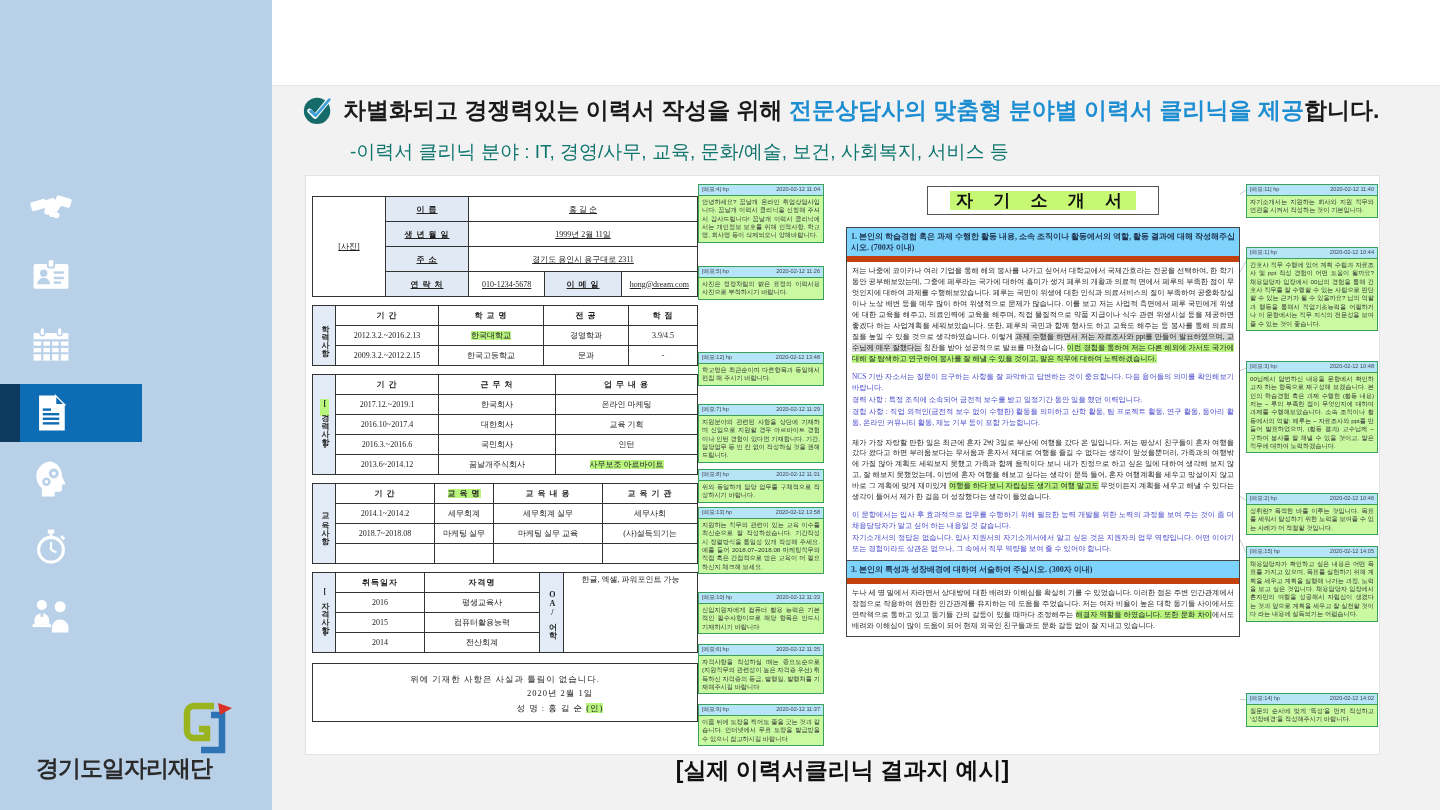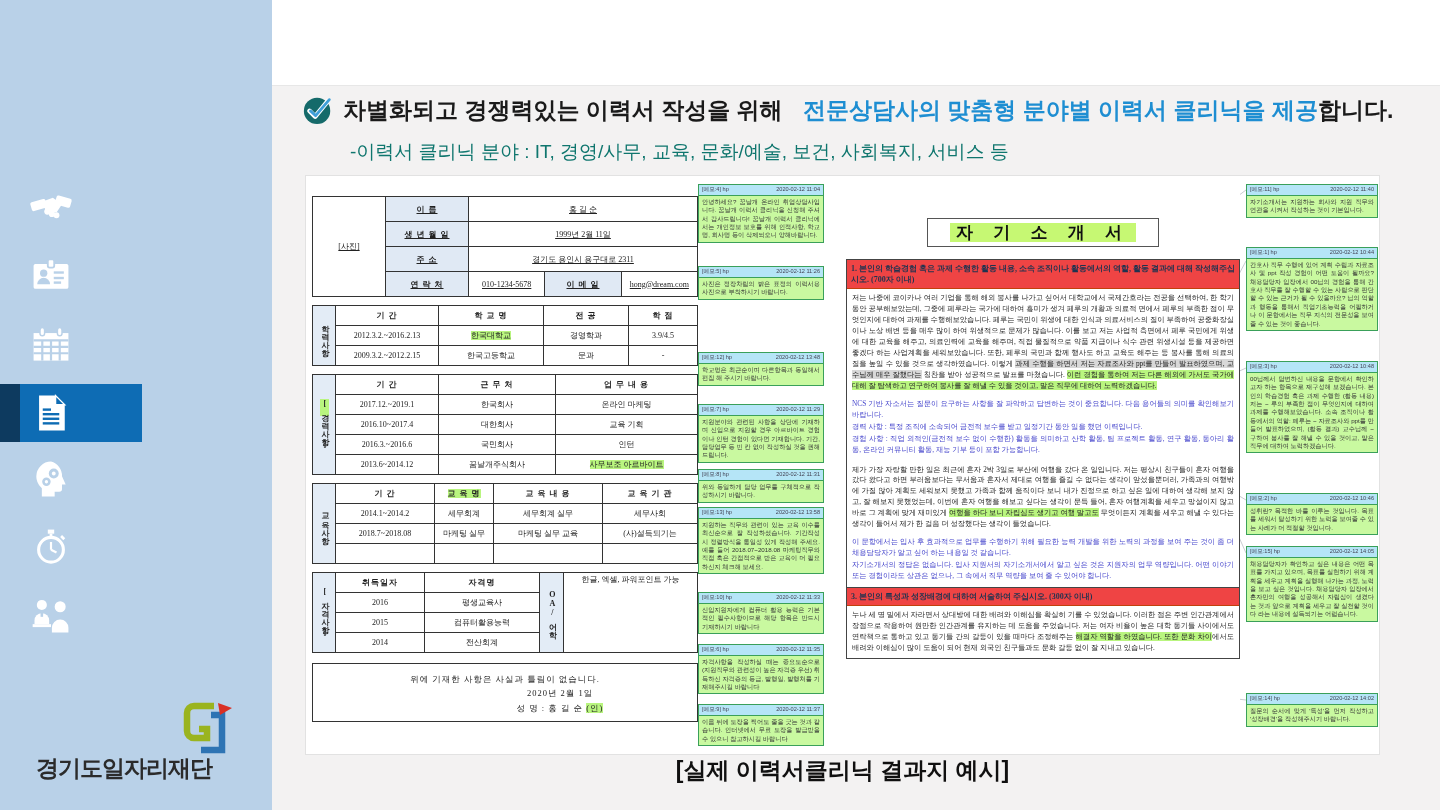--- a/index.html
+++ b/index.html
@@ -17,35 +17,35 @@
   .logo{position:absolute;left:36px;top:698px;width:210px;height:92px;}
   .logo-mark{position:absolute;right:14px;top:0;width:54px;height:58px;}
   .logo-text{position:absolute;left:0;bottom:6px;font-size:23px;font-weight:bold;color:#2b2b2b;letter-spacing:-1px;}
 
   
   .main{position:absolute;left:272px;top:0;width:1168px;height:810px;background:#f3f2f2;}
   .topbar{position:absolute;left:0;top:0;width:1168px;height:85px;background:#ffffff;border-bottom:1px solid #e7e7e7;}
   .heading-row{position:absolute;left:30px;top:94px;display:flex;align-items:center;gap:9px;}
   .check-icon{width:32px;height:32px;flex:0 0 32px;}
   .heading{font-size:23px;font-weight:bold;color:#1a1a1a;white-space:nowrap;}
-  .heading .blue{color:#1e8ed2;margin-left:14px;}
+  .heading .blue{color:#1e8ed2;}
   .subheading{position:absolute;left:78px;top:139px;font-size:19px;font-weight:normal;color:#0f766e;white-space:nowrap;}
   .caption{position:absolute;left:33px;top:755px;width:1075px;text-align:center;font-size:23px;font-weight:bold;color:#101010;}
 
   
   .collage{position:absolute;left:33px;top:175px;width:1075px;height:580px;background:#ffffff;border:1px solid #e2e2e2;box-sizing:border-box;}
   .leaders{position:absolute;left:0;top:0;width:1075px;height:580px;pointer-events:none;}
 
   .page{position:absolute;background:#fff;font-family:"Liberation Serif","DejaVu Serif",serif;color:#222;}
   .resume-page{left:6px;top:12px;width:386px;height:558px;}
   .cover-page{left:540px;top:10px;width:394px;height:560px;}
 
   .doc-title{margin:0 auto;width:190px;border:1px solid #555;text-align:center;padding:2px 0;}
   .doc-title .hl-title{background:#c6f873;font-size:17px;font-weight:bold;letter-spacing:8px;padding:0 6px;color:#111;}
-  .cover-page .doc-title{width:230px;margin-top:32px;}
+  .cover-page .doc-title{width:230px;}
 
   table.rtab{border-collapse:collapse;width:100%;margin-top:8px;table-layout:fixed;}
   table.rtab td,table.rtab th{border:1px solid #333;font-size:8px;height:17px;padding:1px 3px;text-align:center;color:#222;overflow:hidden;white-space:nowrap;}
   table.rtab th{font-weight:bold;letter-spacing:1px;}
   table.info td{height:22px;text-decoration:underline;}
   td.lbl{background:#e0e9f4;font-weight:bold;letter-spacing:1px;}
   td.val{text-align:left;padding-left:6px;}
   td.vcell{width:16px;background:#e3ecf6;padding:0;}
   .vlabel{writing-mode:vertical-rl;text-orientation:upright;font-size:8px;font-weight:bold;line-height:1.1;display:inline-block;}
   td.photo{width:66px;font-size:8px;color:#333;}
@@ -54,21 +54,21 @@
   td.oacell{width:17px;background:#e3ecf6;padding:0;}
   td.oaval{text-align:left;vertical-align:top;padding:3px 4px;font-size:7.5px;}
 
   .decl{margin-top:10px;border:1.5px solid #333;padding:8px 10px 6px;text-align:center;}
   .decl div{font-size:8.5px;line-height:1.7;letter-spacing:1px;}
   .decl .d2{padding-left:110px;}
   .decl .d3{padding-left:110px;}
 
   
   .qa{margin-top:12px;border:1.5px solid #444;}
-  .cl-q{background:#ef4444;border-bottom:1px solid #c2410c;font-size:8px;font-weight:bold;color:#1f3350;padding:3px 4px;line-height:1.4;text-align:left;}
+  .cl-q{background:#7dd3fc;border-bottom:6px solid #c2410c;font-size:8px;font-weight:bold;color:#1f3350;padding:3px 4px;line-height:1.4;text-align:left;}
   .cl-q.mid{border-top:1px solid #444;}
   .cl-a{padding:4px 5px;font-size:7.3px;line-height:1.5;text-align:justify;color:#222;}
   .cl-f{color:#4646cc;margin-top:7px;}
   .cl-f p{margin:0 0 1px 0;}
 
   
   .comment{position:absolute;width:126px;border:1px solid #3aa05a;background:#c9f9a0;box-sizing:border-box;}
   .comment.right{width:132px;}
   .c-head{background:#b5e5f7;border-bottom:1px solid #3aa05a;display:flex;justify-content:space-between;font-size:5.6px;color:#445;padding:1px 3px;white-space:nowrap;overflow:hidden;}
   .c-body{padding:2px 3px;font-size:6.2px;line-height:1.35;color:#333;text-align:justify;}

